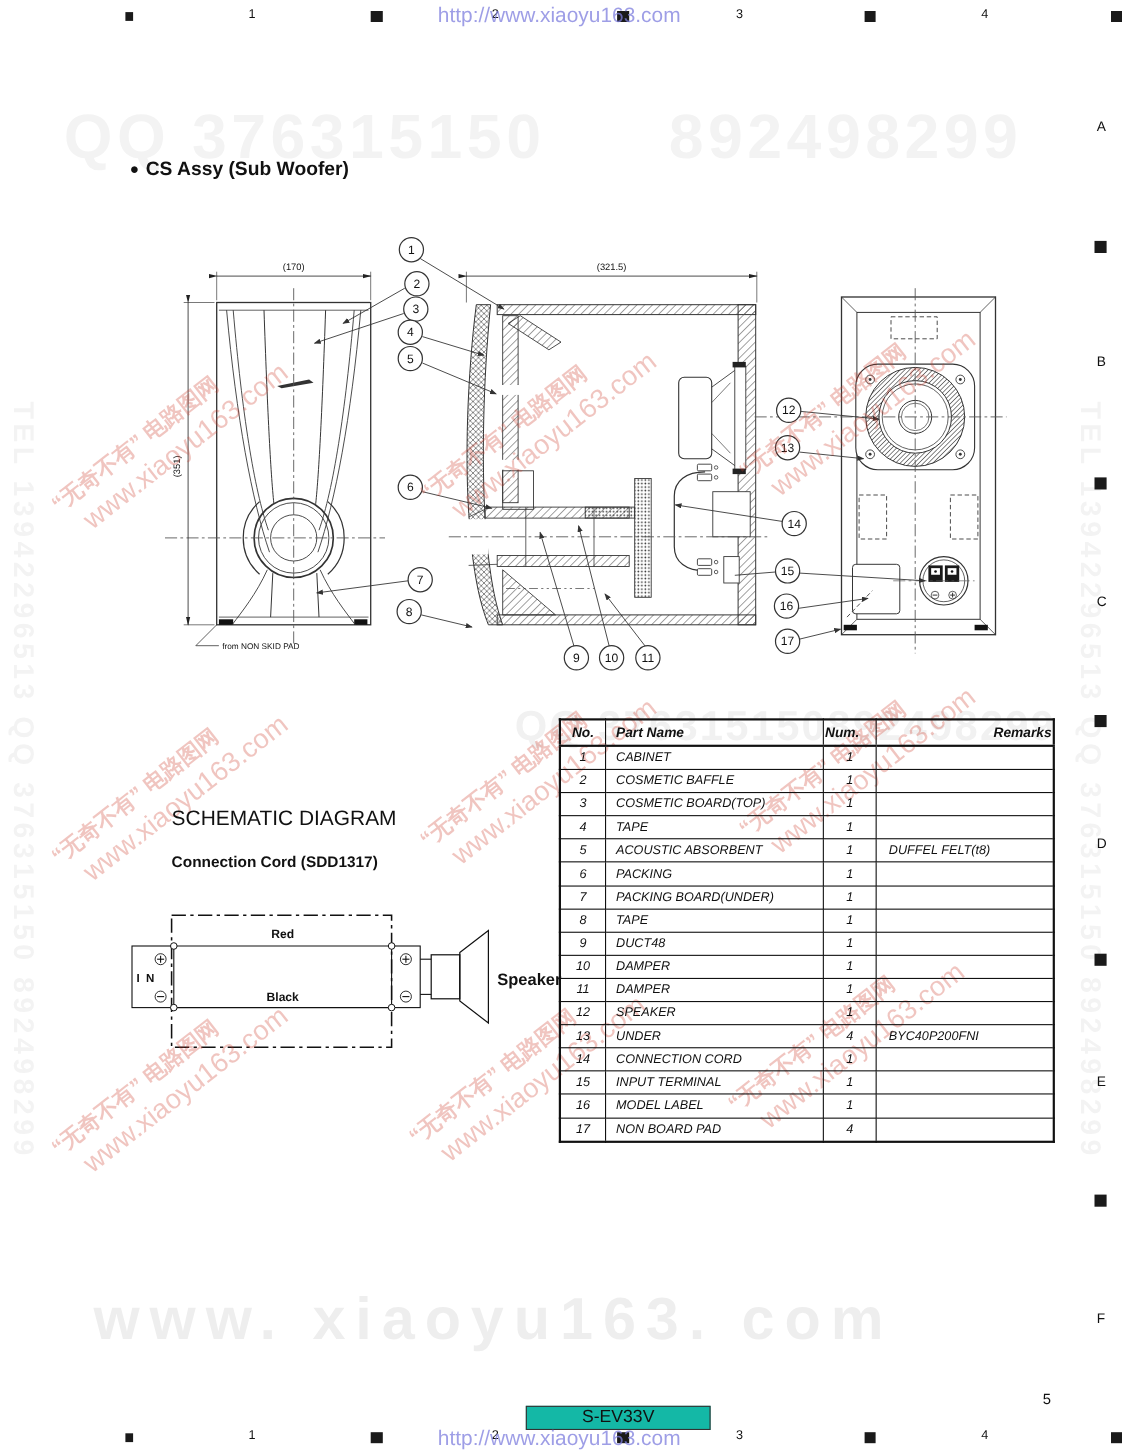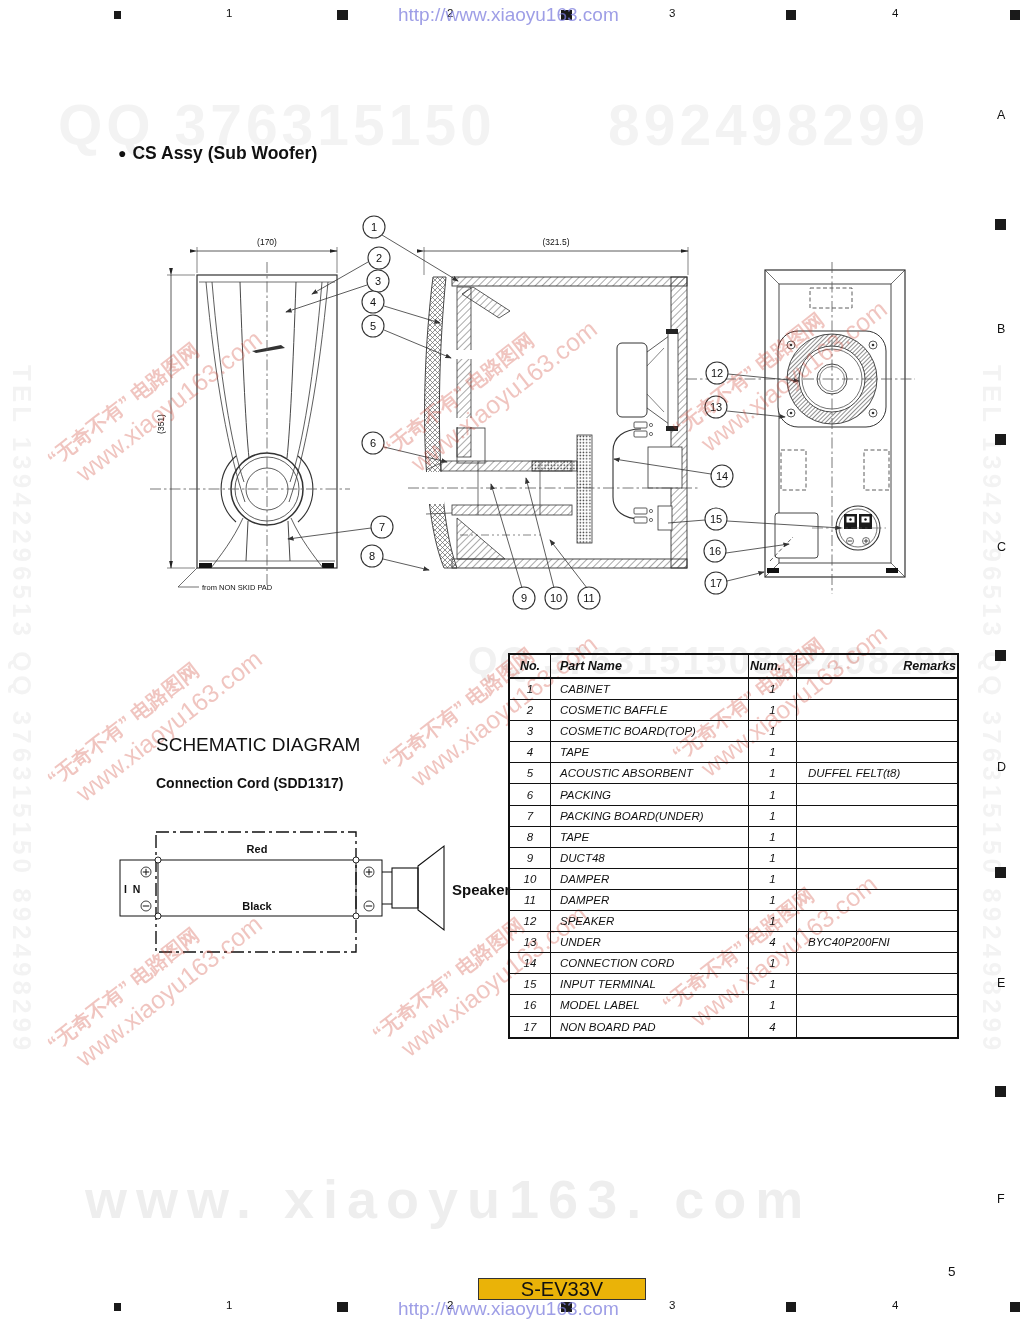--- a/index.html
+++ b/index.html
@@ -32,22 +32,22 @@
   #parts-table th,#parts-table td{border:1px solid #111;overflow:hidden;white-space:nowrap;}
   #parts-table{border:2px solid #111;}
   #parts-table thead th{height:20px;font-size:12.5px;font-weight:bold;border-bottom:2px solid #111;}
   #parts-table tbody td{height:18.1px;font-size:11.5px;}
   .col-no{width:38px;text-align:center;}
   .col-name{width:187px;text-align:left;padding-left:9px;}
   .col-num{width:45px;text-align:left;}
   .col-rem{width:150px;text-align:right;padding-left:9px;margin-left:11px;}
   td.c{text-align:center;} td.l{text-align:left;padding-left:9px;} td.r{text-align:left;padding-left:11px;}
   
-  .badge{position:absolute;left:478px;top:1278px;width:166px;height:20px;background:#eab308;
-         border:1.5px solid #333;text-align:center;font-size:20px;line-height:20px;z-index:5;}
+  .badge{position:absolute;left:478px;top:1278px;width:166px;height:20px;background:#14b8a6;
+         border:1.5px solid #333;text-align:center;font-size:16px;line-height:20px;z-index:5;}
   .pageno{position:absolute;left:948px;top:1264px;font-size:13.5px;z-index:5;}
   
   #art{position:absolute;left:0;top:0;z-index:2;}
   #art text{font-family:"Liberation Sans",sans-serif;fill:#111;}
   .ctxt{font-size:11px;}
   .dimt{font-size:8.5px;fill:#222;}
   .smt{font-size:7.5px;fill:#222;}
   .lbl{font-size:11px;font-weight:bold;}
   .lbl2{font-size:15px;font-weight:bold;}
   .inlbl{font-size:10.5px;font-weight:bold;letter-spacing:1.5px;}

